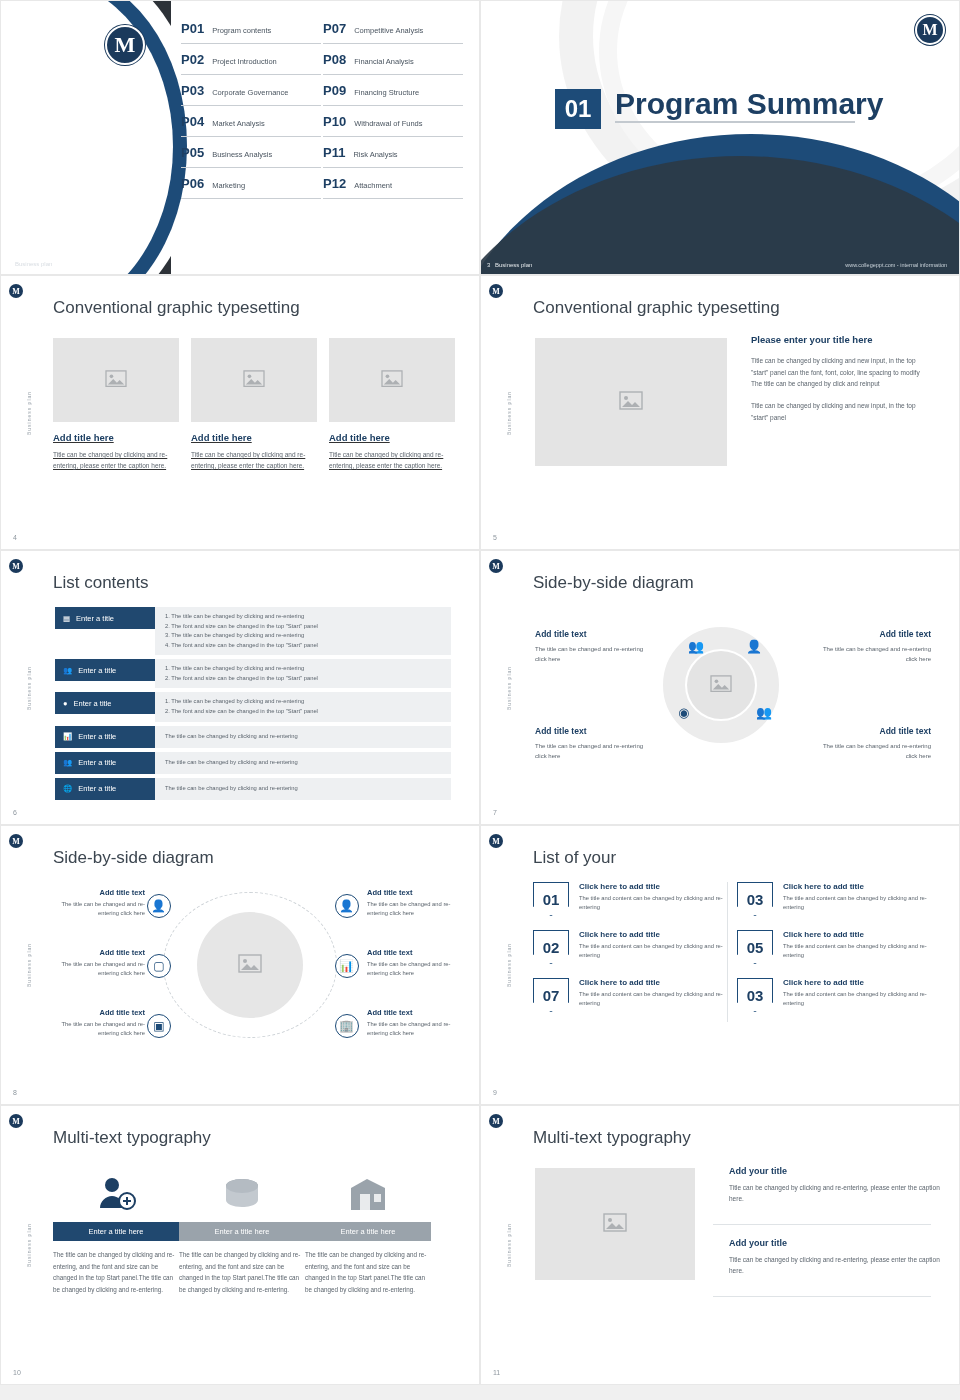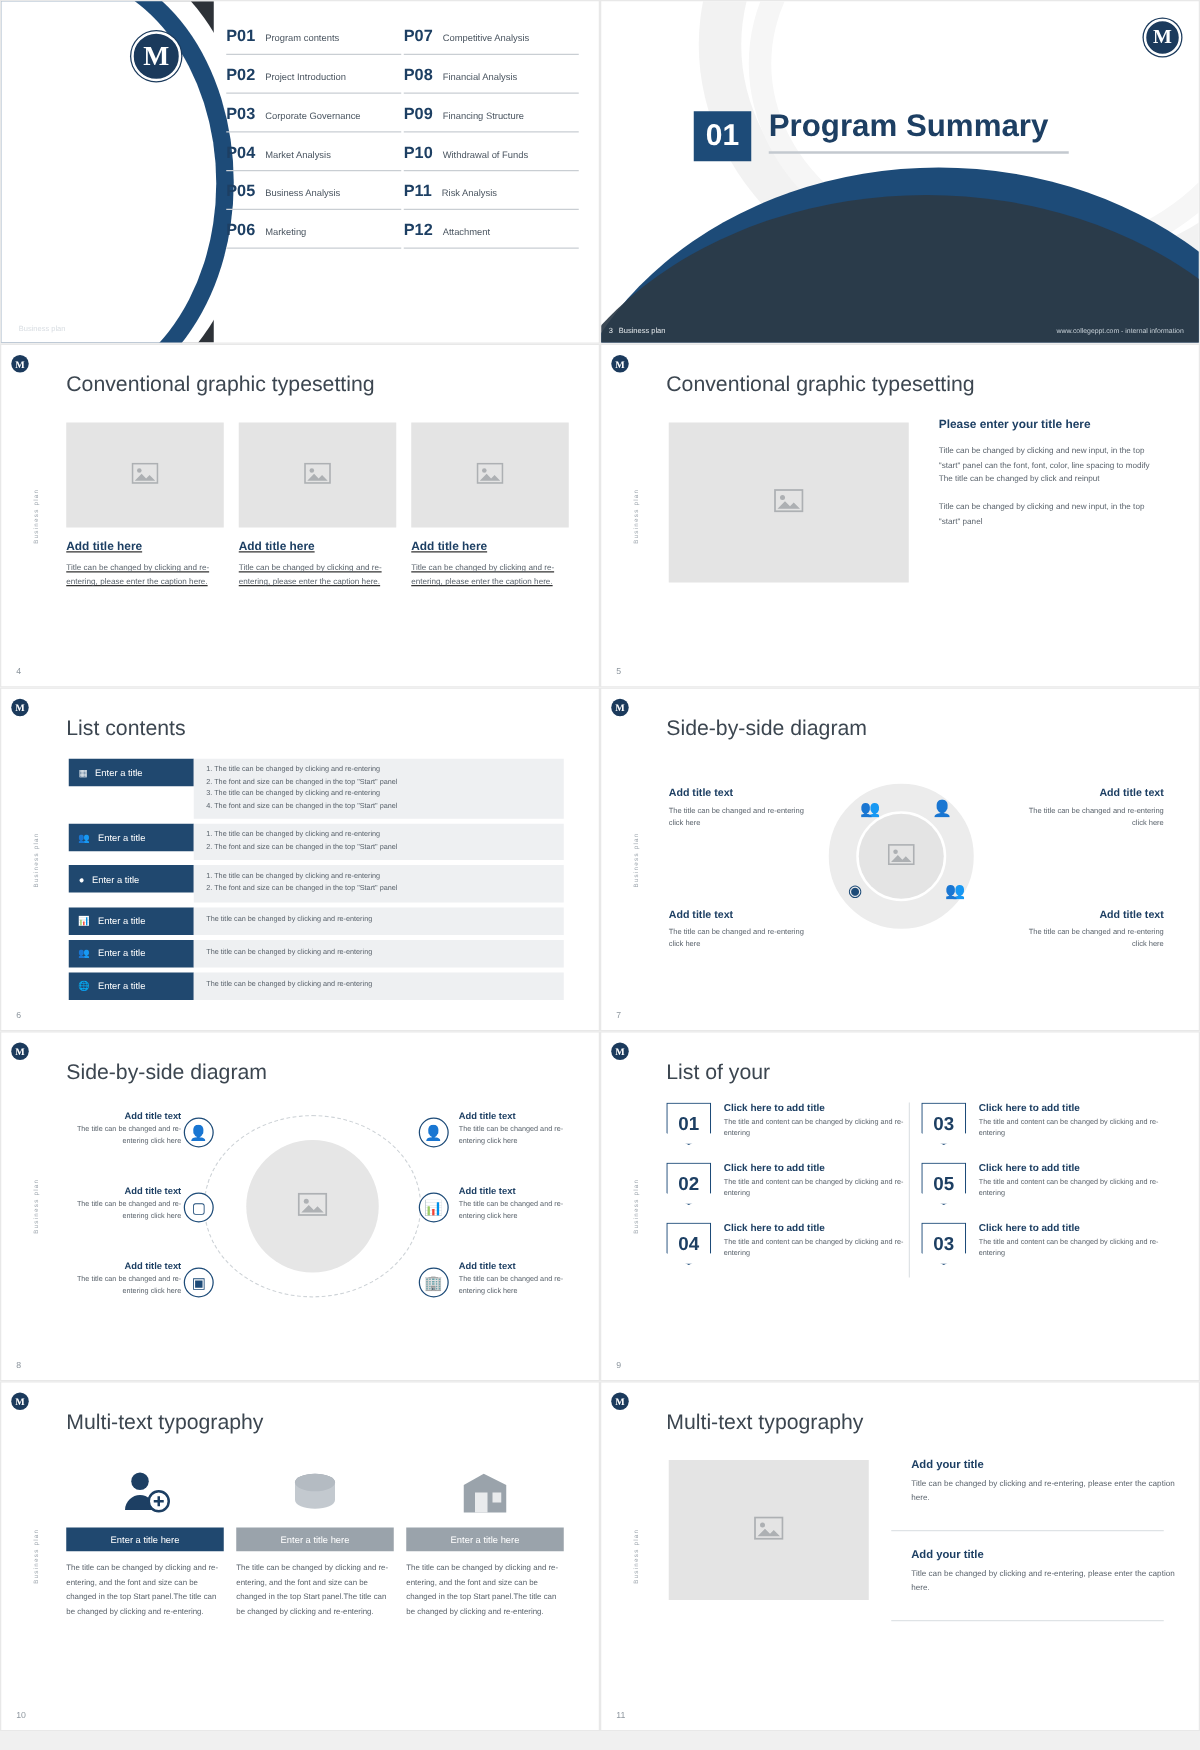--- a/index.html
+++ b/index.html
@@ -162,21 +162,21 @@
   .s3-numbox {
     position: absolute; left: 74px; top: 88px;
     width: 46px; height: 40px;
     background: #1d4b78;
     color: #fff;
     display: flex; align-items: center; justify-content: center;
     font-size: 24px; font-weight: bold;
   }
   .s3-title {
     position: absolute; left: 134px; top: 86px;
-    font-size: 25px; font-weight: bold; color: #1d3f63;
+    font-size: 30px; font-weight: bold; color: #1d3f63;
   }
   .s3-rule {
     position: absolute; left: 134px; top: 120px;
     width: 240px; height: 2px; background: #c3c9cf;
   }
   .s3-sub {
     position: absolute; left: 134px; top: 128px;
     width: 250px; font-size: 7.5px; color: #4a5560; line-height: 1.6;
   }
   .s3-foot-l {
@@ -284,21 +284,21 @@
     flex: none;
   }
   .lp-txt h5 { font-size: 8px; color: #1d3f63; margin-bottom: 3px; }
   .lp-txt p { font-size: 5.8px; color: #5b646d; line-height: 1.6; }
   .lp-div {
     position: absolute; left: 246px; top: 56px;
     width: 1px; height: 140px; background: #dfe3e6;
   }
 
   
-  .mt { position: absolute; left: 52px; top: 60px; display: flex; gap: 10px; }
+  .mt { position: absolute; left: 52px; top: 60px; display: flex; }
   .mt-col { width: 126px; text-align: center; }
   .mt-ico { height: 56px; display: flex; align-items: center; justify-content: center; }
   .mt-bar {
     background: #20486f; color: #fff;
     font-size: 7.5px; padding: 5px 0; margin-bottom: 8px;
   }
   .mt-bar.grey { background: #9aa3ab; }
   .mt-col p { font-size: 6.3px; color: #5b646d; line-height: 1.85; text-align: left; }
 
   
@@ -643,21 +643,21 @@
           </div>
         </div>
         <div class="lp-item">
           <div class="lp-badge">02</div>
           <div class="lp-txt">
             <h5>Click here to add title</h5>
             <p>The title and content can be changed by clicking and re-entering</p>
           </div>
         </div>
         <div class="lp-item">
-          <div class="lp-badge">04</div>
+          <div class="lp-badge">07</div>
           <div class="lp-txt">
             <h5>Click here to add title</h5>
             <p>The title and content can be changed by clicking and re-entering</p>
           </div>
         </div>
       </div>
       <div class="lp-col">
         <div class="lp-item">
           <div class="lp-badge">03</div>
           <div class="lp-txt">

